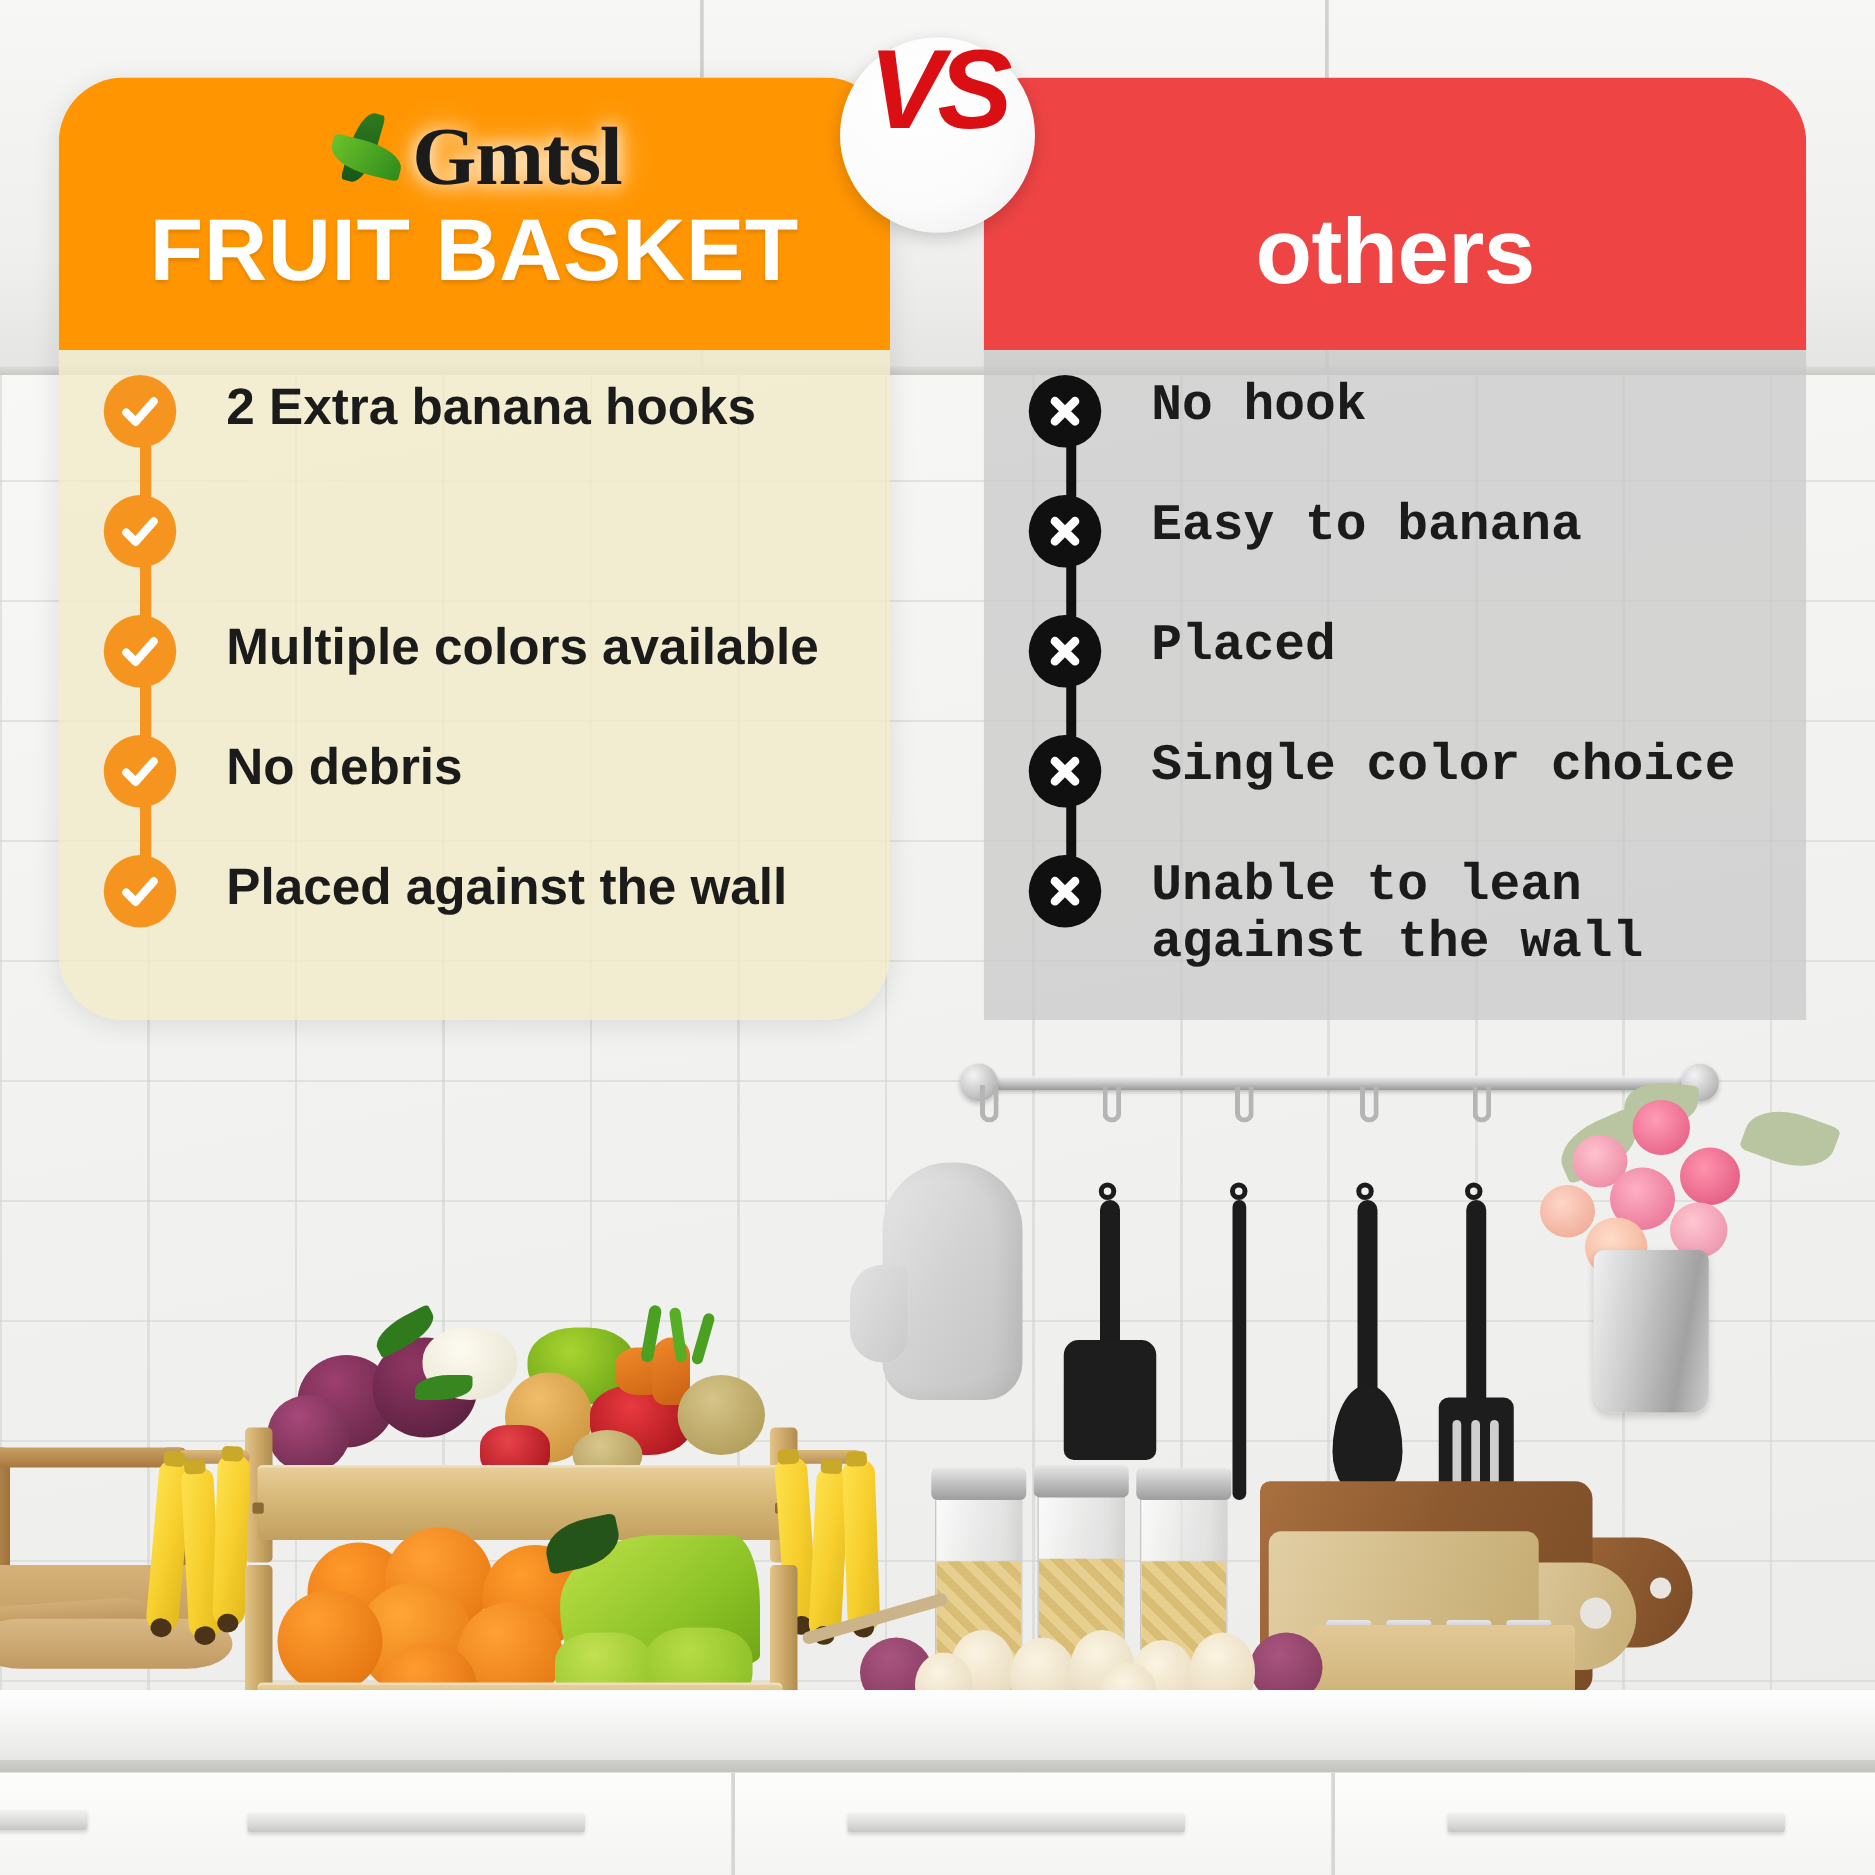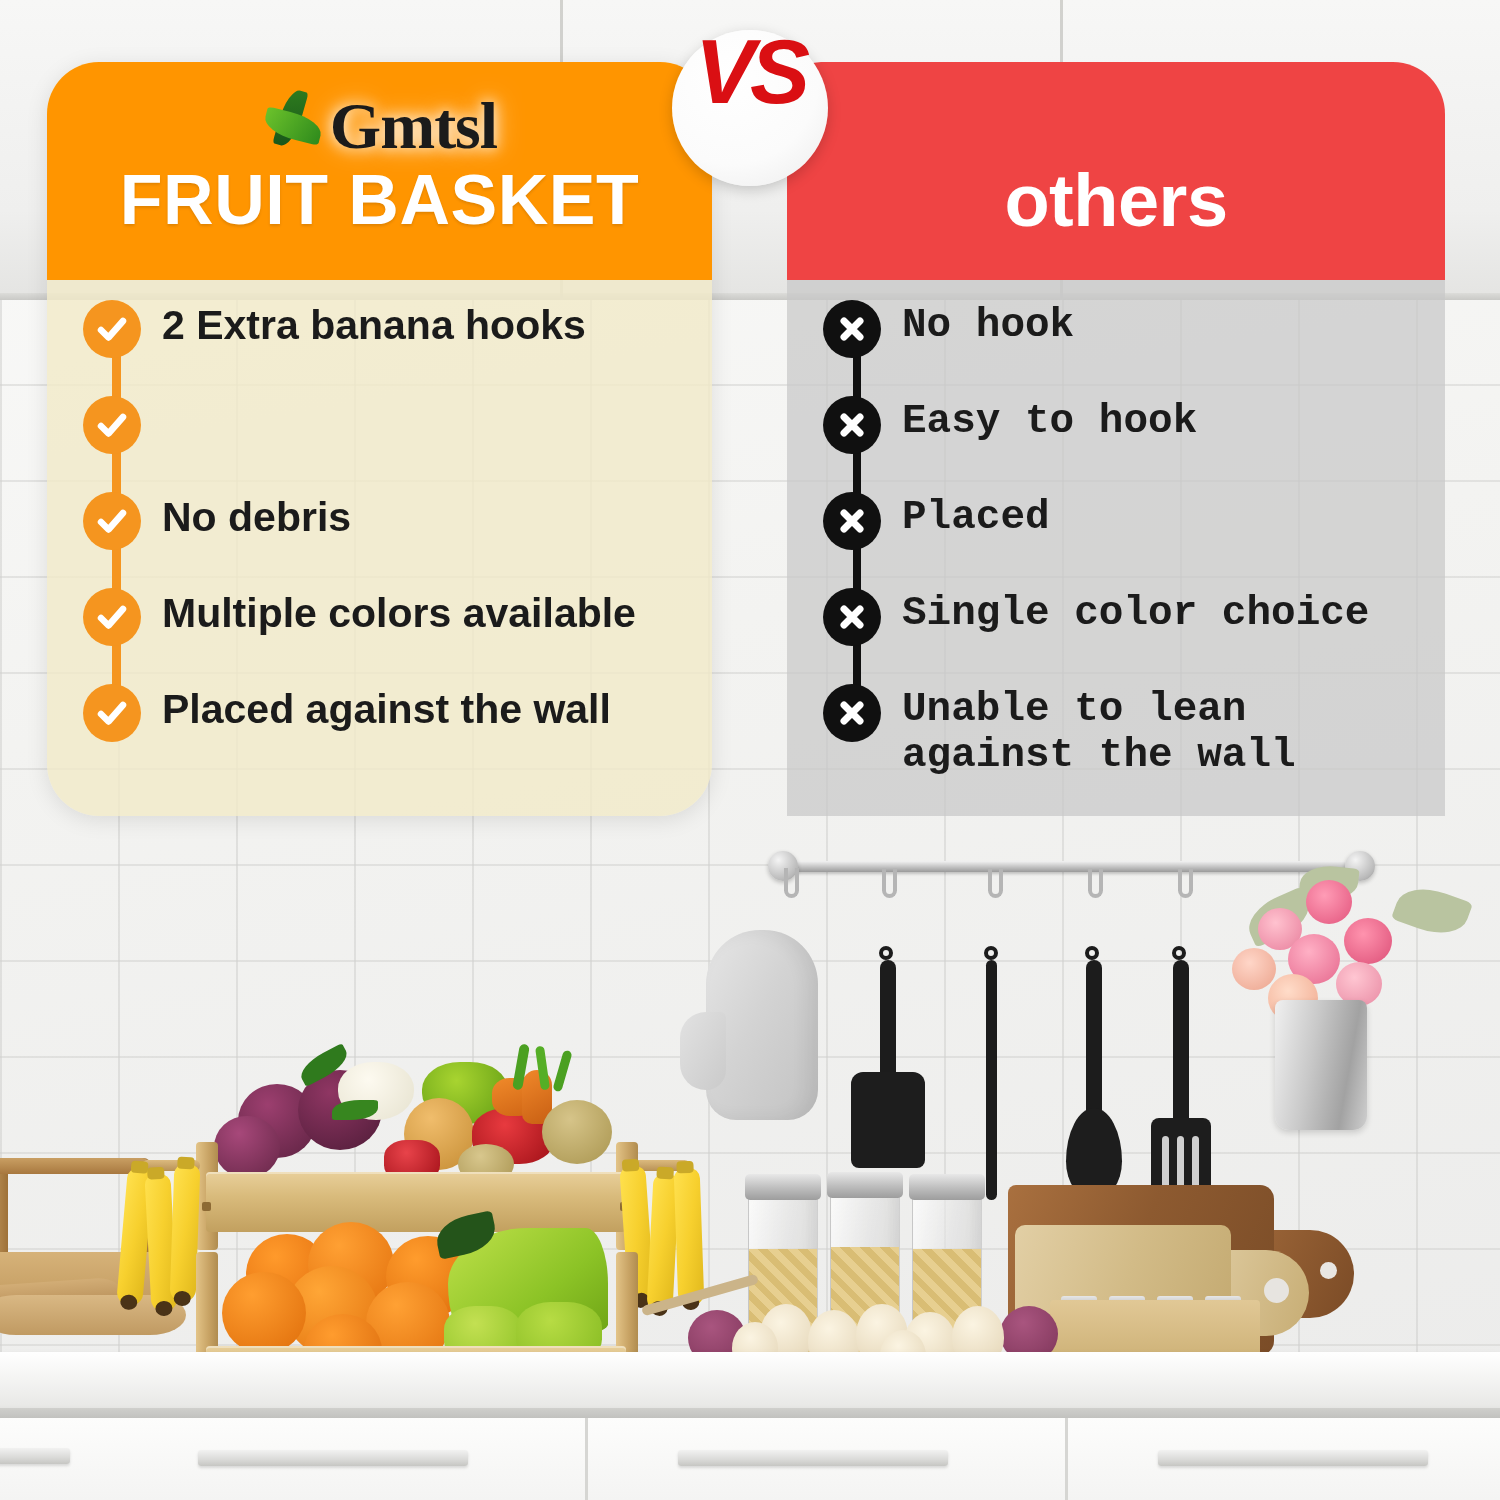--- a/index.html
+++ b/index.html
@@ -272,21 +272,21 @@
   }
   .badge.ok{ background:#f5951f; }
   .badge.no{ background:#101010; }
   .badge svg{ display:block; }
   .connector{
     position:absolute; left:65px; top:46px; width:9px; height:96px; background:#f5951f; z-index:1;
   }
   .connector.dark{ background:#101010; width:8px; left:66px; }
   .row:last-child .connector{ display:none; }
   .label{
-    margin-left:21px; font-size:41px; font-weight:700; color:#1b1b1b;
+    margin-left:40px; font-size:41px; font-weight:700; color:#1b1b1b;
     line-height:1.12; max-width:520px; padding-top:5px;
   }
   .list-right .label{ max-width:530px;font-family:Liberation Mono, monospace; }
 
   
   .vs{
     position:absolute; left:672px; top:30px; width:156px; height:156px; border-radius:50%;
     background:radial-gradient(circle at 38% 30%,#ffffff 0%,#fbfbfb 60%,#ebebeb 100%);
     box-shadow:0 4px 14px rgba(0,0,0,.18);
     display:flex; align-items:flex-start; justify-content:center; z-index:20;
@@ -491,30 +491,30 @@
             </svg>
         </div>
       </div>
       <div class="row">
         <div class="connector"></div>
         <div class="badge ok">
           <svg width="34" height="34" viewBox="0 0 34 34">
               <path d="M6 18 L13.5 25.5 L28 9" fill="none" stroke="#fff" stroke-width="6.5" stroke-linecap="round" stroke-linejoin="round"></path>
             </svg>
         </div>
-        <div class="label">No debris</div>
+        <div class="label">Multiple colors available</div>
       </div>
       <div class="row">
         <div class="connector"></div>
         <div class="badge ok">
           <svg width="34" height="34" viewBox="0 0 34 34">
               <path d="M6 18 L13.5 25.5 L28 9" fill="none" stroke="#fff" stroke-width="6.5" stroke-linecap="round" stroke-linejoin="round"></path>
             </svg>
         </div>
-        <div class="label">Multiple colors available</div>
+        <div class="label">No debris</div>
       </div>
       <div class="row">
 
         <div class="badge ok">
           <svg width="34" height="34" viewBox="0 0 34 34">
               <path d="M6 18 L13.5 25.5 L28 9" fill="none" stroke="#fff" stroke-width="6.5" stroke-linecap="round" stroke-linejoin="round"></path>
             </svg>
         </div>
         <div class="label">Placed against the wall</div>
       </div>
@@ -536,21 +536,21 @@
         </div>
         <div class="label">No hook</div>
       </div>
       <div class="row">
         <div class="connector dark"></div>
         <div class="badge no">
           <svg width="32" height="32" viewBox="0 0 32 32">
               <path d="M8 8 L24 24 M24 8 L8 24" fill="none" stroke="#fff" stroke-width="7" stroke-linecap="round"></path>
             </svg>
         </div>
-        <div class="label">Easy to hook</div>
+        <div class="label">Easy to banana</div>
       </div>
       <div class="row">
         <div class="connector dark"></div>
         <div class="badge no">
           <svg width="32" height="32" viewBox="0 0 32 32">
               <path d="M8 8 L24 24 M24 8 L8 24" fill="none" stroke="#fff" stroke-width="7" stroke-linecap="round"></path>
             </svg>
         </div>
         <div class="label">Placed</div>
       </div>

